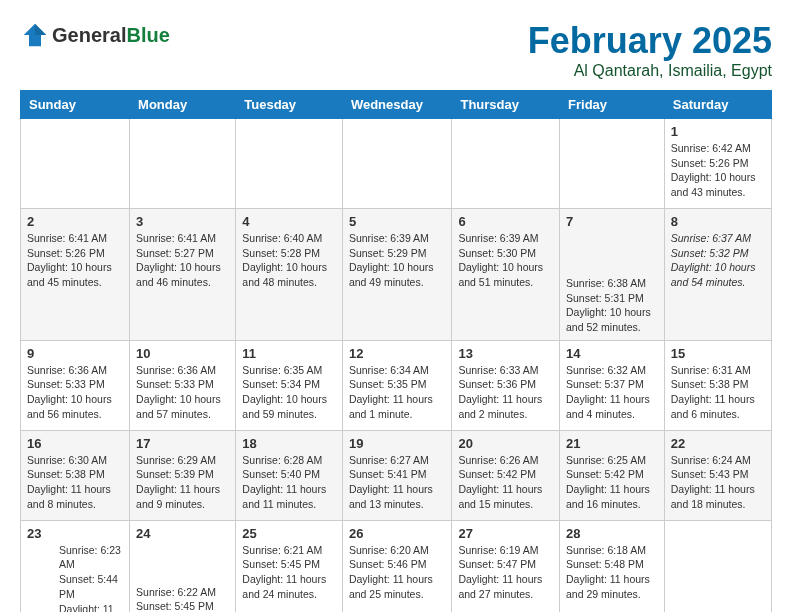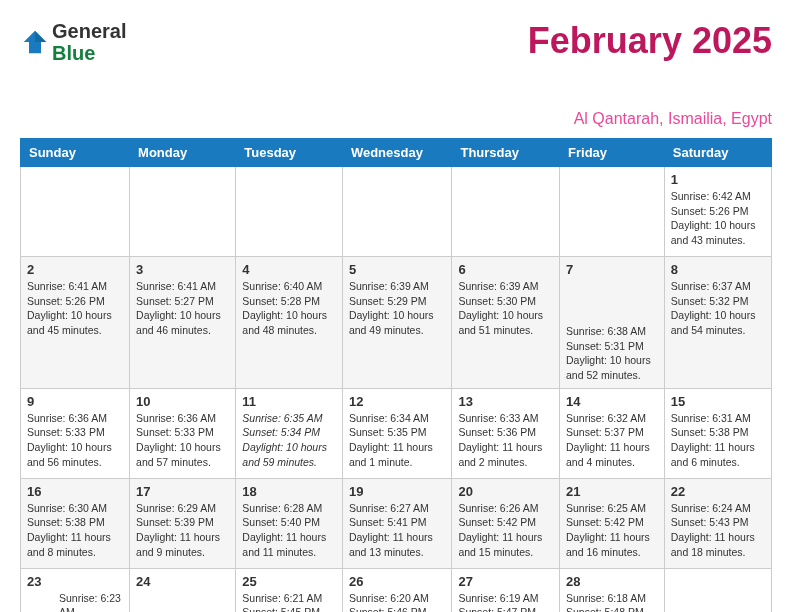--- a/index.html
+++ b/index.html
@@ -15,21 +15,21 @@
       justify-content: space-between;
       align-items: flex-start;
       margin-bottom: 10px;
     }
     .logo {
       display: flex;
       align-items: center;
     }
     .logo-text {
       display: flex;
-      flex-direction: column;
+      flex-direction: row;
       line-height: 1.1;
     }
     .logo-general {
       font-size: 20px;
       font-weight: bold;
       color: #333;
     }
     .logo-blue {
       font-size: 20px;
       font-weight: bold;
@@ -39,26 +39,25 @@
       width: 30px;
       height: 30px;
       margin-right: 2px;
     }
     .title-section {
       text-align: right;
     }
     .month-year {
       font-size: 36px;
       font-weight: bold;
-      color: #be185d;
+      color: #0369a1;
     }
     .location {
       font-size: 16px;
-      color: #ec4899;
-      margin-top: 48px;
+      color: #14532d;
     }
     table {
       width: 100%;
       border-collapse: collapse;
     }
     thead th {
       background-color: #1a7abf;
       color: white;
       padding: 6px 8px;
       font-size: 13px;
@@ -178,41 +177,41 @@
 Daylight: 10 hours and 51 minutes.</div>
         </td>
         <td>
           <span class="day-number">7</span>
           <div class="day-info" style="white-space: pre-line; margin-top: 47px;">Sunrise: 6:38 AM
 Sunset: 5:31 PM
 Daylight: 10 hours and 52 minutes.</div>
         </td>
         <td>
           <span class="day-number">8</span>
-          <div class="day-info" style="white-space: pre-line;">Sunrise: 6:37 AM
+          <div class="day-info" style="white-space: pre-line; font-style: italic;">Sunrise: 6:37 AM
 Sunset: 5:32 PM
 Daylight: 10 hours and 54 minutes.</div>
         </td>
       </tr>
       <tr>
         <td>
           <span class="day-number">9</span>
           <div class="day-info" style="white-space: pre-line;">Sunrise: 6:36 AM
 Sunset: 5:33 PM
 Daylight: 10 hours and 56 minutes.</div>
         </td>
         <td>
           <span class="day-number">10</span>
           <div class="day-info" style="white-space: pre-line;">Sunrise: 6:36 AM
 Sunset: 5:33 PM
 Daylight: 10 hours and 57 minutes.</div>
         </td>
         <td>
           <span class="day-number">11</span>
-          <div class="day-info" style="white-space: pre-line; font-style: italic;">Sunrise: 6:35 AM
+          <div class="day-info" style="white-space: pre-line;">Sunrise: 6:35 AM
 Sunset: 5:34 PM
 Daylight: 10 hours and 59 minutes.</div>
         </td>
         <td>
           <span class="day-number">12</span>
           <div class="day-info" style="white-space: pre-line;">Sunrise: 6:34 AM
 Sunset: 5:35 PM
 Daylight: 11 hours and 1 minute.</div>
         </td>
         <td>

